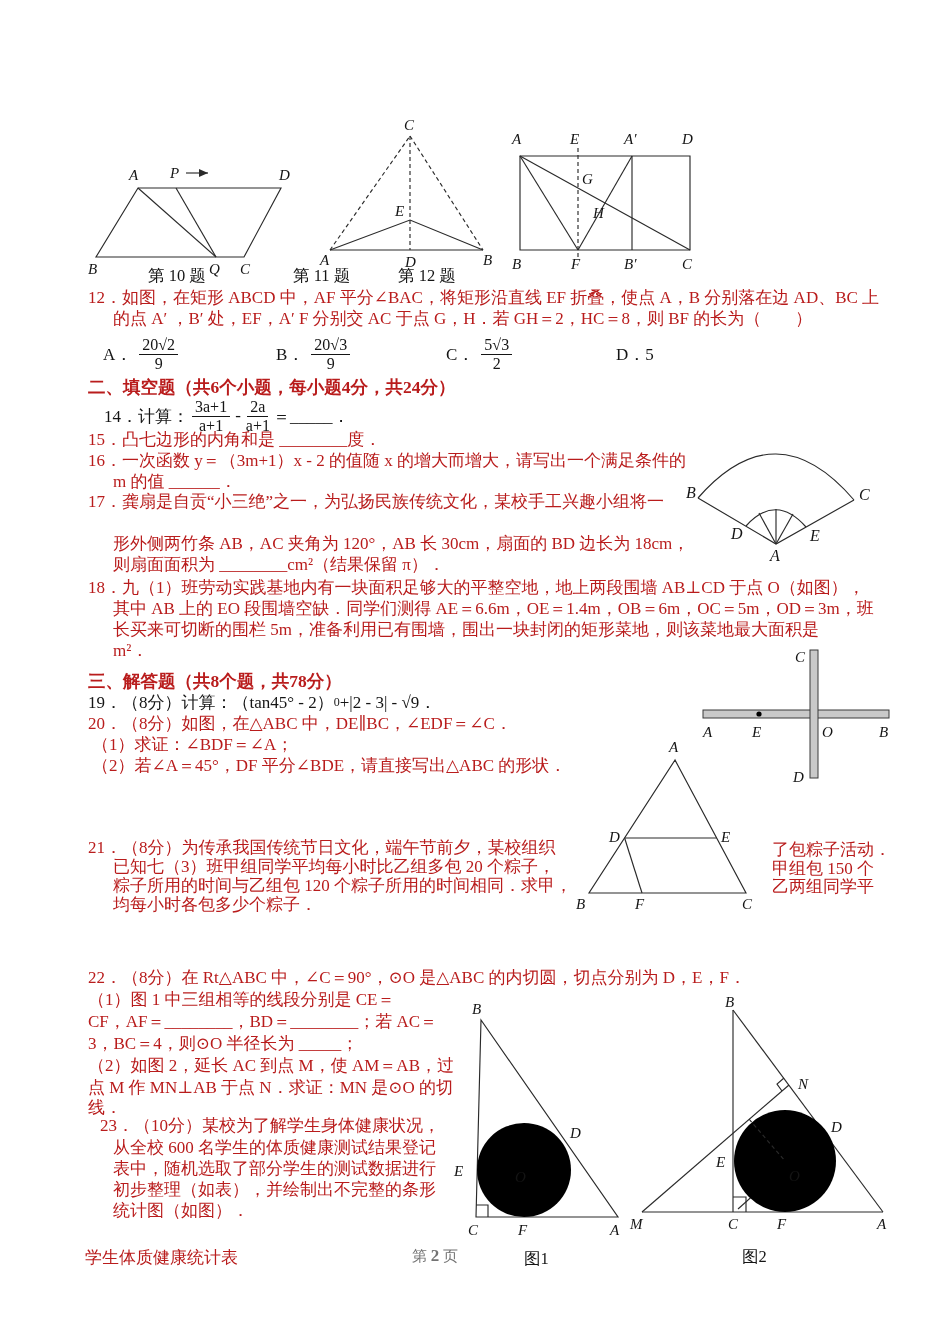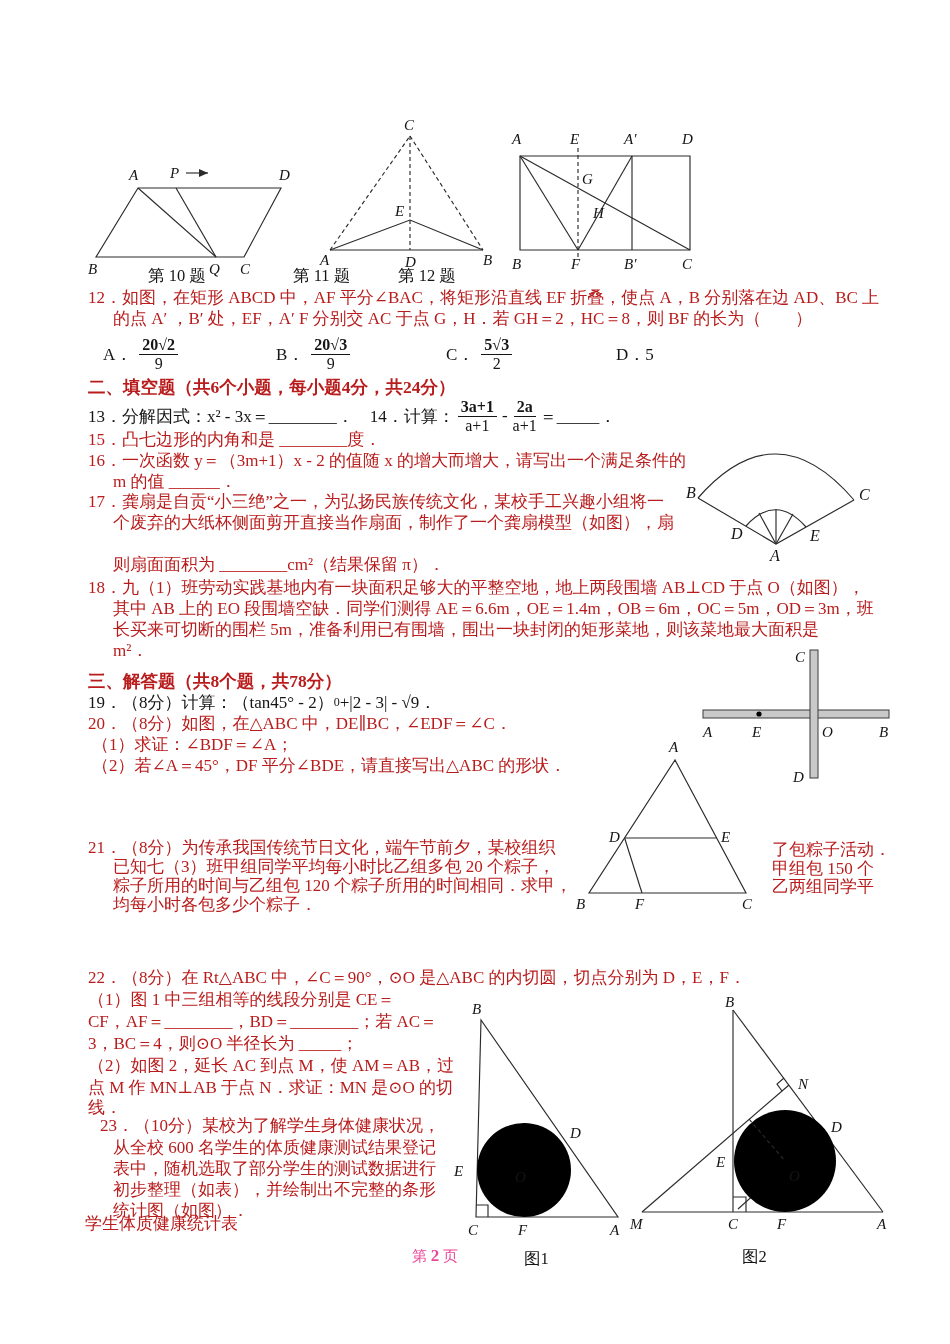--- a/index.html
+++ b/index.html
@@ -2,29 +2,29 @@
 <html><head>
 <meta charset="utf-8">
 <style>
   html,body{margin:0;padding:0;background:#ffffff;}
   .page{position:relative;width:950px;height:1344px;background:#ffffff;
         font-family:"Liberation Serif","DejaVu Serif",serif;color:#151515;overflow:hidden;}
   .t{position:absolute;white-space:nowrap;font-size:17px;line-height:20px;color:#b91c1c;}
   .b{font-weight:700;font-size:17.5px;}
   .row{position:absolute;display:flex;align-items:center;white-space:nowrap;font-size:17px;color:#151515;}
   .frac{display:inline-flex;flex-direction:column;align-items:center;line-height:1.12;font-size:16px;margin:0 3px;}
-  .frac .fn{padding:0 3px;border-bottom:1.3px solid #151515;font-weight:bold;}
+  .frac .fn{padding:0 3px;border-bottom:1.3px solid #151515;}
   .opt{position:absolute;top:331px;height:46px;display:flex;align-items:center;gap:4px;font-size:17px;color:#151515;}
   svg{position:absolute;overflow:visible;}
   .fig line,.fig path,.fig polyline{stroke:#2a2a2a;stroke-width:1.15;fill:none;}
   .fig .dash{stroke-dasharray:4 3;}
   .fig .bar{fill:#c9c9c9;stroke:#3a3a3a;stroke-width:1;}
   .lbl{font-style:italic;font-size:15px;fill:#141414;font-family:"Liberation Serif",serif;}
   .cap{position:absolute;font-size:16.5px;color:#151515;white-space:nowrap;font-family:Liberation Serif, serif;}
-  .foot{position:absolute;font-size:15px;color:#ec4899;}
+  .foot{position:absolute;font-size:15px;color:#737373;}
   .foot b{font-size:17px;}
   sup.s0{font-size:12px;vertical-align:super;line-height:0;}
 </style>
 </head>
 <body>
 
 <div class="page">
 
   <svg class="fig" style="left:86px;top:162px" width="215" height="115" viewBox="0 0 215 115">
     <path d="M52,26 L195,26 L158,95 L10,95 Z"></path>
@@ -99,41 +99,40 @@
         <span>2</span>
       </span>
   </div>
   <div class="opt" style="left:616px">
     <span>D．5</span>
   </div>
 
   <div class="t b" style="left:88px;top:377px">二、填空题（共6个小题，每小题4分，共24分）</div>
 
   <div class="row" style="left:88px;top:392px;height:48px">
-    <span>13．分解因式：x² - 3x＝________．</span>
     <span style="display:inline-block;width:16px"></span>
     <span>14．计算：</span>
     <span class="frac">
         <span class="fn">3a+1</span>
         <span>a+1</span>
       </span>
     <span style="margin:0 2px">-</span>
     <span class="frac">
         <span class="fn">2a</span>
         <span>a+1</span>
       </span>
     <span>＝_____．</span>
   </div>
 
   <div class="t" style="left:88px;top:430px">15．凸七边形的内角和是 ________度．</div>
   <div class="t" style="left:88px;top:451px">16．一次函数 y＝（3m+1）x - 2 的值随 x 的增大而增大，请写出一个满足条件的</div>
   <div class="t" style="left:113px;top:472px">m 的值 ______．</div>
 
   <div class="t" style="left:88px;top:492px">17．龚扇是自贡“小三绝”之一，为弘扬民族传统文化，某校手工兴趣小组将一</div>
-  <div class="t" style="left:113px;top:513px">个废弃的大纸杯侧面剪开直接当作扇面，制作了一个龚扇模型（如图），扇</div>
+  <div class="t" style="left:113px;top:534px">形外侧两竹条 AB，AC 夹角为 120°，AB 长 30cm，扇面的 BD 边长为 18cm，</div>
   <div class="t" style="left:113px;top:555px">则扇面面积为 ________cm²（结果保留 π）．</div>
 
   <svg class="fig" style="left:686px;top:436px" width="200" height="132" viewBox="0 0 200 132">
     <path d="M12,62 Q90,-27 168,64"></path>
     <path d="M12,62 L90,108 L168,64"></path>
     <path d="M60,90 Q90,57 120,91"></path>
     <path d="M90,108 L73,77"></path>
     <path d="M90,108 L90,73"></path>
     <path d="M90,108 L107,78"></path>
     <text class="lbl" style="font-size:16px" x="0" y="62">B</text>
@@ -196,21 +195,21 @@
   <div class="t" style="left:88px;top:1034px">3，BC＝4，则⊙O 半径长为 _____；</div>
   <div class="t" style="left:88px;top:1056px">（2）如图 2，延长 AC 到点 M，使 AM＝AB，过</div>
   <div class="t" style="left:88px;top:1078px">点 M 作 MN⊥AB 于点 N．求证：MN 是⊙O 的切</div>
   <div class="t" style="left:88px;top:1098px">线．</div>
 
   <div class="t" style="left:100px;top:1116px">23．（10分）某校为了解学生身体健康状况，</div>
   <div class="t" style="left:113px;top:1138px">从全校 600 名学生的体质健康测试结果登记</div>
   <div class="t" style="left:113px;top:1159px">表中，随机选取了部分学生的测试数据进行</div>
   <div class="t" style="left:113px;top:1180px">初步整理（如表），并绘制出不完整的条形</div>
   <div class="t" style="left:113px;top:1201px">统计图（如图）．</div>
-  <div class="t" style="left:85px;top:1214px">学生体质健康统计表</div>
+  <div class="t" style="left:85px;top:1248px">学生体质健康统计表</div>
 
   <svg class="fig" style="left:448px;top:998px" width="180" height="252" viewBox="0 0 180 252">
     <path d="M33,22 L28,219 L170,219 Z"></path>
     <path d="M28,207 L40,207 L40,219"></path>
     <circle cx="76" cy="172" r="47"></circle>
     <circle cx="78" cy="166" r="2.2" fill="#000" stroke="none"></circle>
     <text class="lbl" x="24" y="16">B</text>
     <text class="lbl" x="6" y="178">E</text>
     <text class="lbl" x="67" y="184">O</text>
     <text class="lbl" x="122" y="140">D</text>

